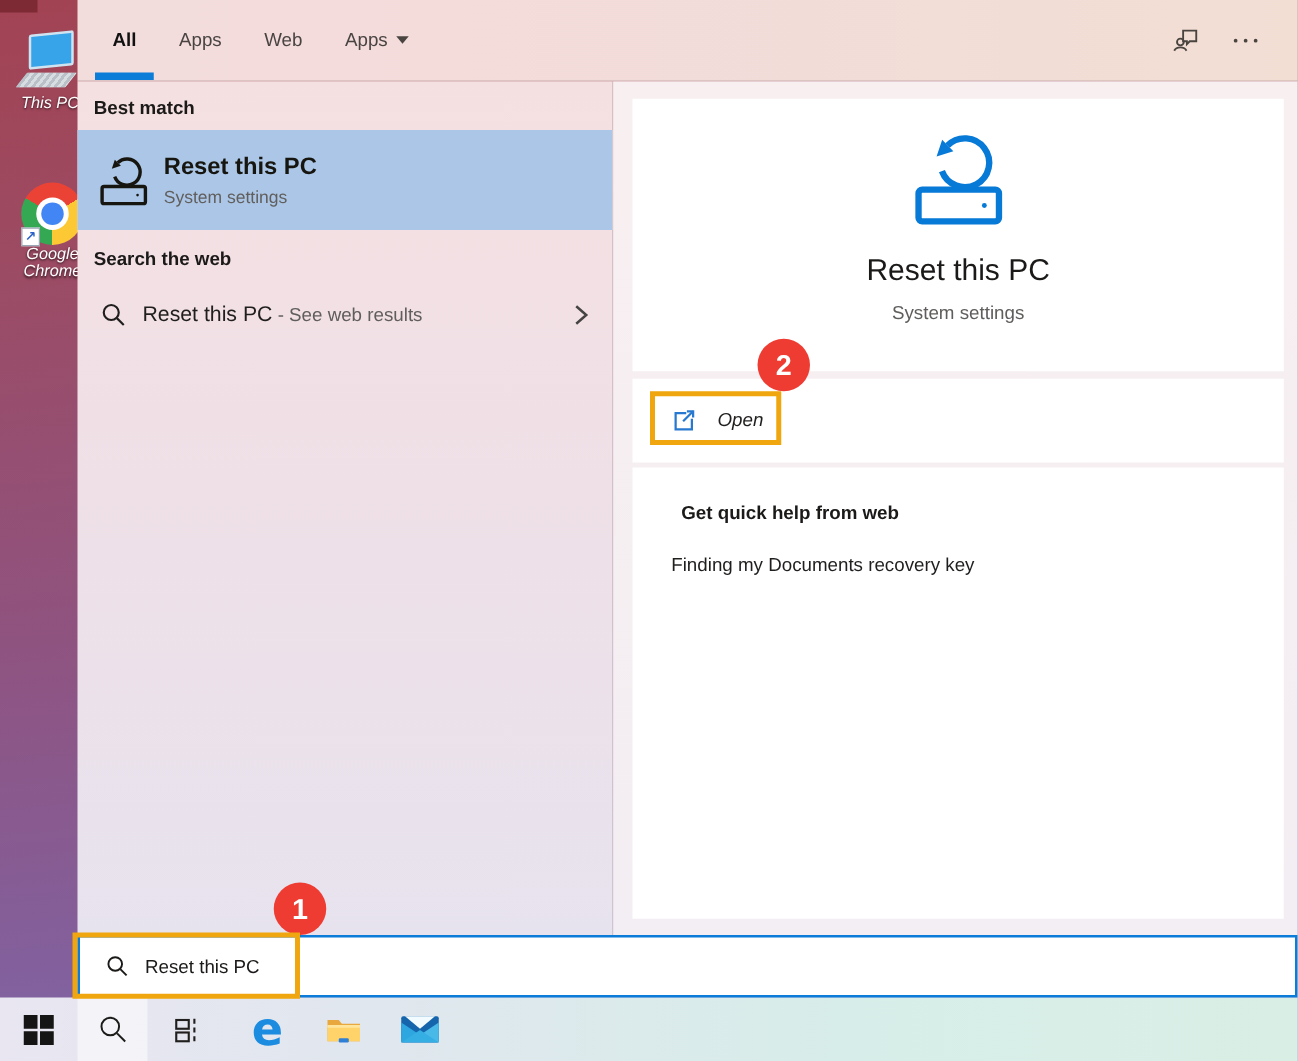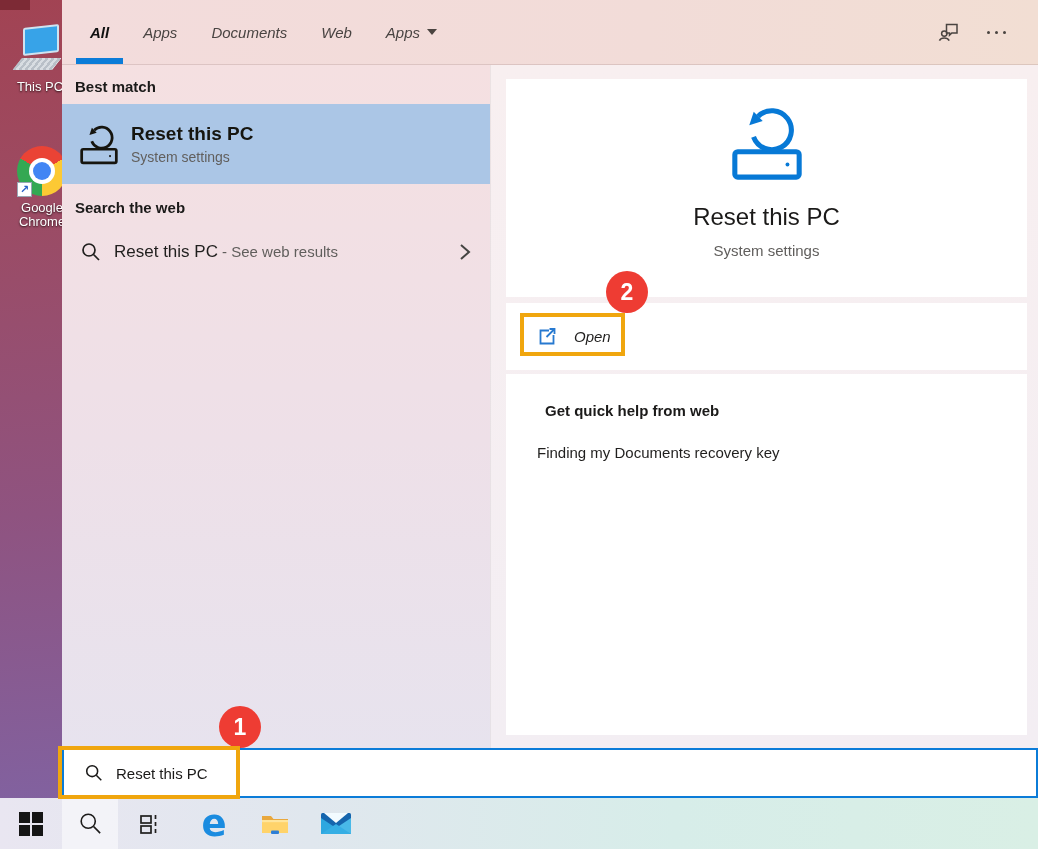--- a/index.html
+++ b/index.html
@@ -4,21 +4,21 @@
 <style>
   * { margin:0; padding:0; box-sizing:border-box; }
   html,body { width:1038px; height:849px; }
   body { font-family:"Liberation Sans","DejaVu Sans",sans-serif; position:relative; overflow:hidden;
          background:linear-gradient(175deg,#a24353 0%,#9c4b63 22%,#8f5380 55%,#7b68ae 100%); }
 
   
   .desktop-corner { position:absolute; left:0; top:0; width:30px; height:10px; background:#7d2a35; }
   .desk-icon { position:absolute; text-align:center; color:#fff; font-size:13px;
                text-shadow:0 1px 2px rgba(0,0,0,.8); }
-  .desk-label { display:block; margin-top:5px; }
+  .desk-label { display:block; margin-top:0;font-style:italic; }
   #icon-thispc { left:12px; top:26px; width:56px; }
   #icon-chrome { left:14px; top:146px; width:56px; }
   .monitor { width:50px; height:48px; margin:0 auto; position:relative; }
   .monitor .screen { position:absolute; left:8px; top:0; width:36px; height:28px; background:#37a3e8;
                      border:2px solid #cfe3f0; transform:skewY(-6deg); border-radius:2px; }
   .monitor .kbd { position:absolute; left:2px; top:32px; width:40px; height:12px; background:#d8dde2;
                   transform:skewX(-38deg); border-radius:1px;
                   background-image:repeating-linear-gradient(90deg,#b9c0c8 0 3px,#d8dde2 3px 6px); }
   .chrome-ball { width:50px; height:50px; border-radius:50%; margin:0 auto; position:relative;
                  background:conic-gradient(from 60deg,#fcc934 0 120deg,#34a853 120deg 240deg,#ea4335 240deg 360deg); }
@@ -30,21 +30,21 @@
                     border:1px solid #9aa7b5; display:flex; align-items:center; justify-content:center;
                     font-size:11px; color:#2b62c9; text-shadow:none; font-weight:bold; }
   .two-line { line-height:14px; }
 
   
   .flyout { position:absolute; left:62px; top:0; width:976px; height:748px; z-index:1; }
   .tabbar { position:absolute; left:0; top:0; width:100%; height:65px; display:flex; align-items:stretch;
             background:linear-gradient(90deg,#f3dcdc 0%,#f2dcd8 60%,#f2ded3 100%);
             border-bottom:1px solid rgba(120,90,90,.18); padding-left:14px; }
   .tab { display:flex; align-items:center; padding:0 14px; margin-right:6px; font-size:15px;
-         color:#494442; position:relative; cursor:default;font-style:italic; }
+         color:#494442; position:relative; cursor:default; }
   .tab.selected { font-weight:bold; color:#111; }
   .tab.selected::after { content:""; position:absolute; left:0; right:0; bottom:0; height:6px; background:#0b7cd8; }
   .tab .caret { margin-left:7px; width:0; height:0; border-left:5px solid transparent;
                 border-right:5px solid transparent; border-top:6px solid #4a4440; }
   .tabbar-right { margin-left:auto; display:flex; align-items:center; gap:26px; padding-right:32px; }
   .dots { display:flex; gap:5px; }
   .dots i { width:3px; height:3px; border-radius:50%; background:#4a4440; }
 
   .left-col { position:absolute; left:0; top:65px; width:428px; height:683px;
               background:linear-gradient(180deg,#f5e0e1 0%,#eee0e8 55%,#e7e3ee 100%); }
@@ -127,23 +127,20 @@
 <div class="flyout">
 
   <div class="tabbar">
     <div class="tab selected">
         <span>All</span>
       </div>
     <div class="tab">
         <span>Apps</span>
       </div>
     <div class="tab">
-        <span>Documents</span>
-      </div>
-    <div class="tab">
         <span>Web</span>
       </div>
     <div class="tab">
         <span>Apps</span>
       <span class="caret"></span>
     </div>
     <div class="tabbar-right">
       <span>
         <svg width="24" height="24" viewBox="0 0 24 24" fill="none" stroke="#4a4440" stroke-width="1.5">
           <path d="M9.5 4.5 H20 V13 h-5.2 l-2.3 2.3 V13 H9.5 Z"></path>

